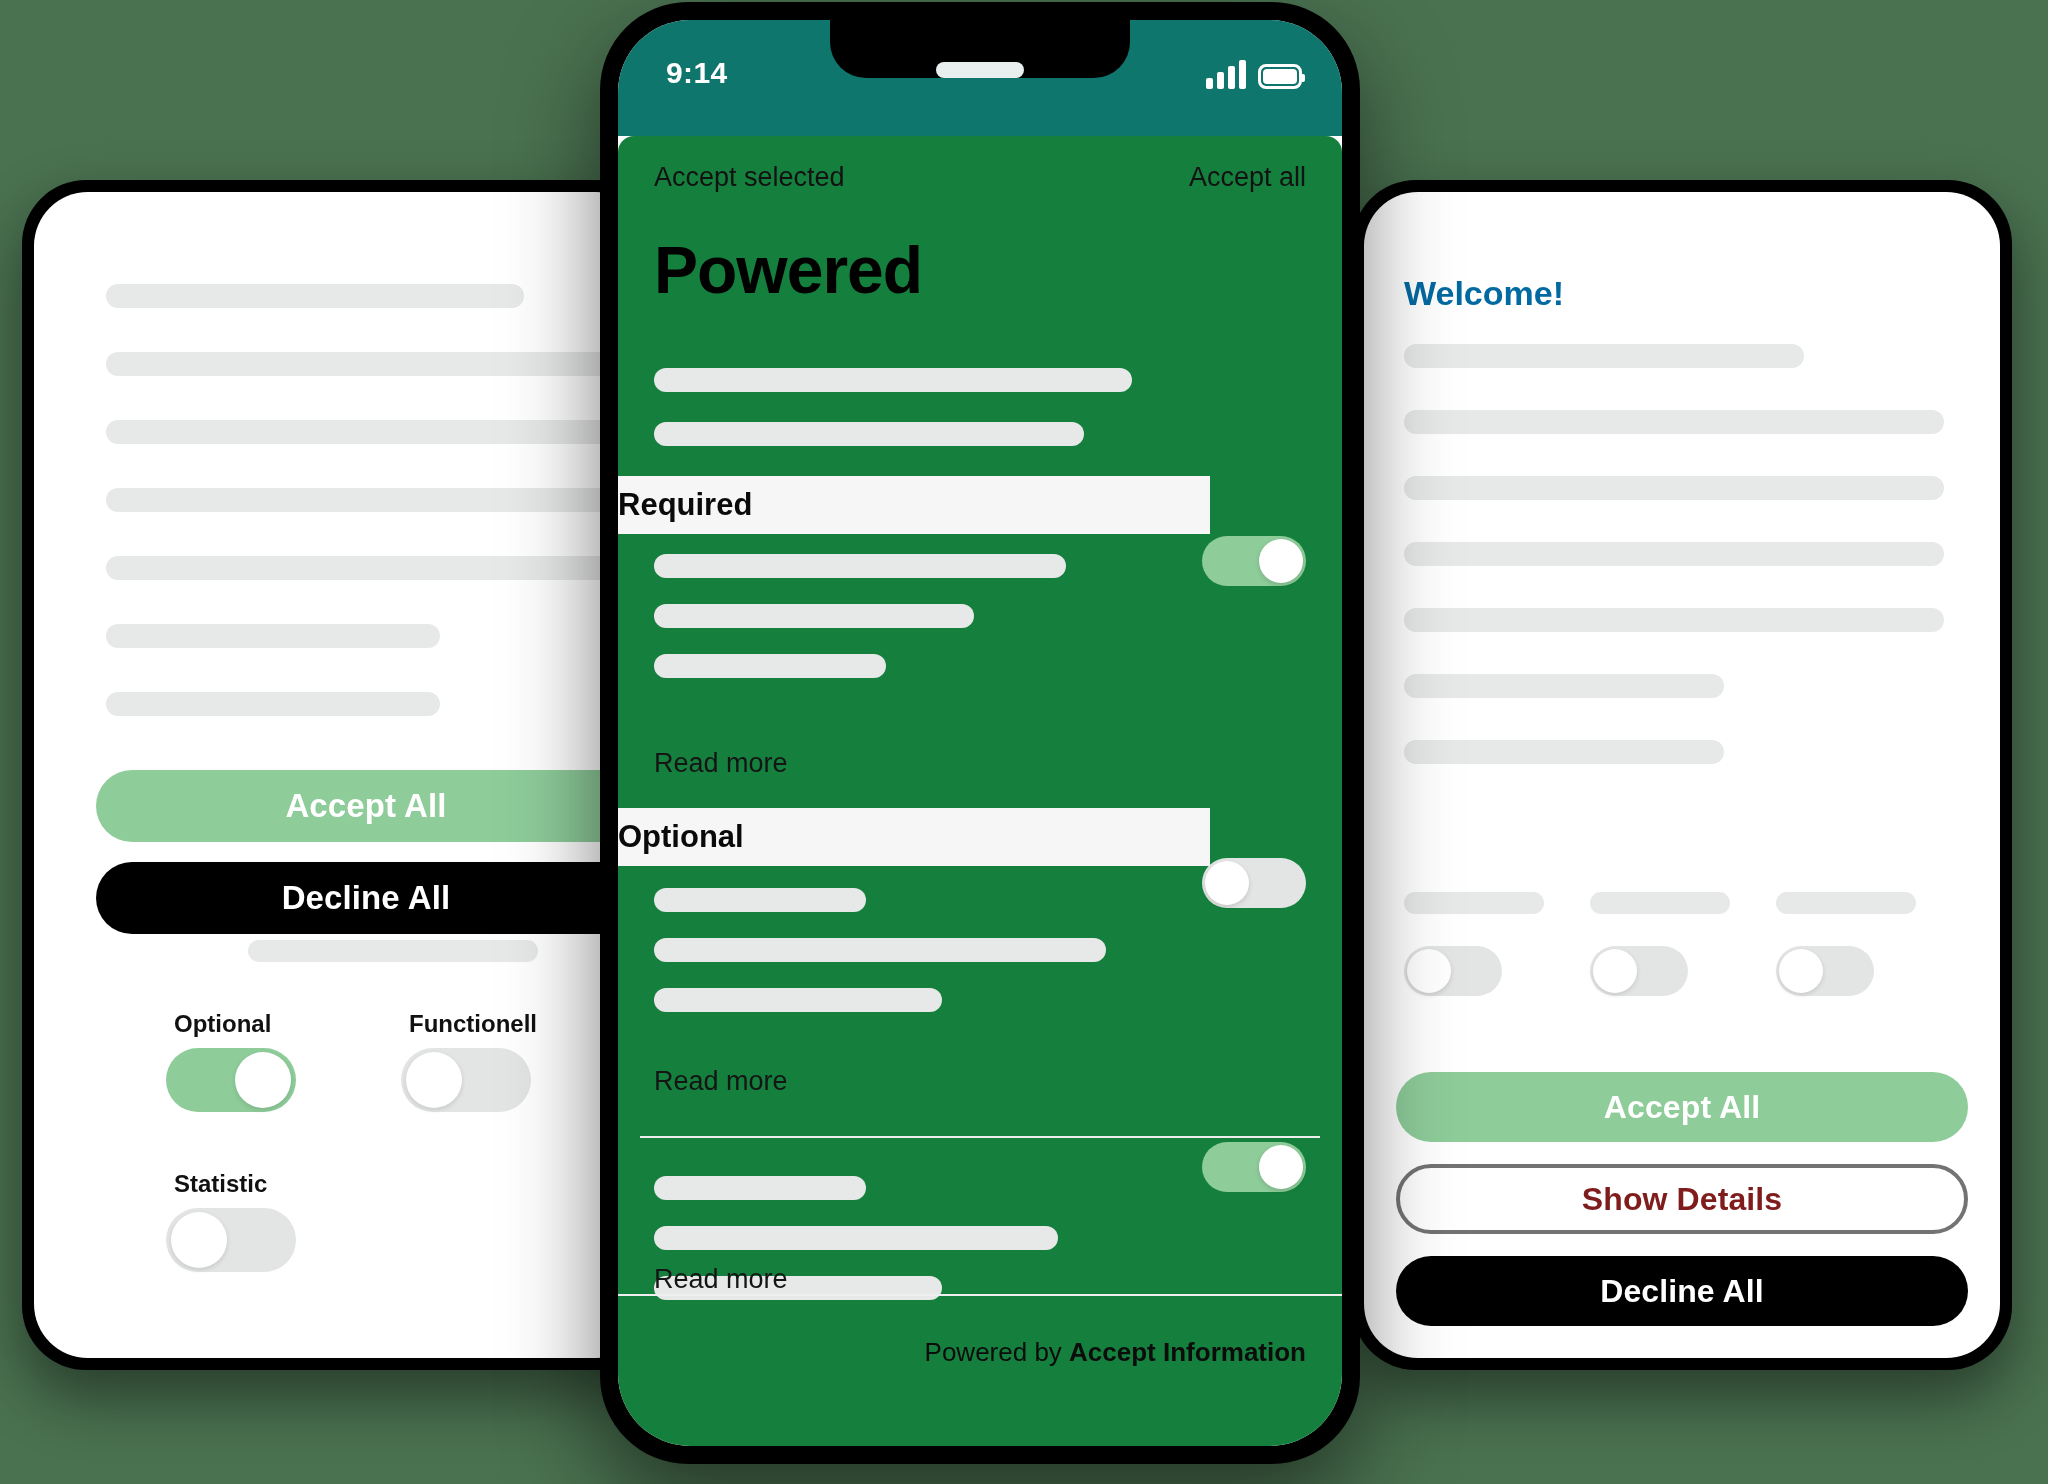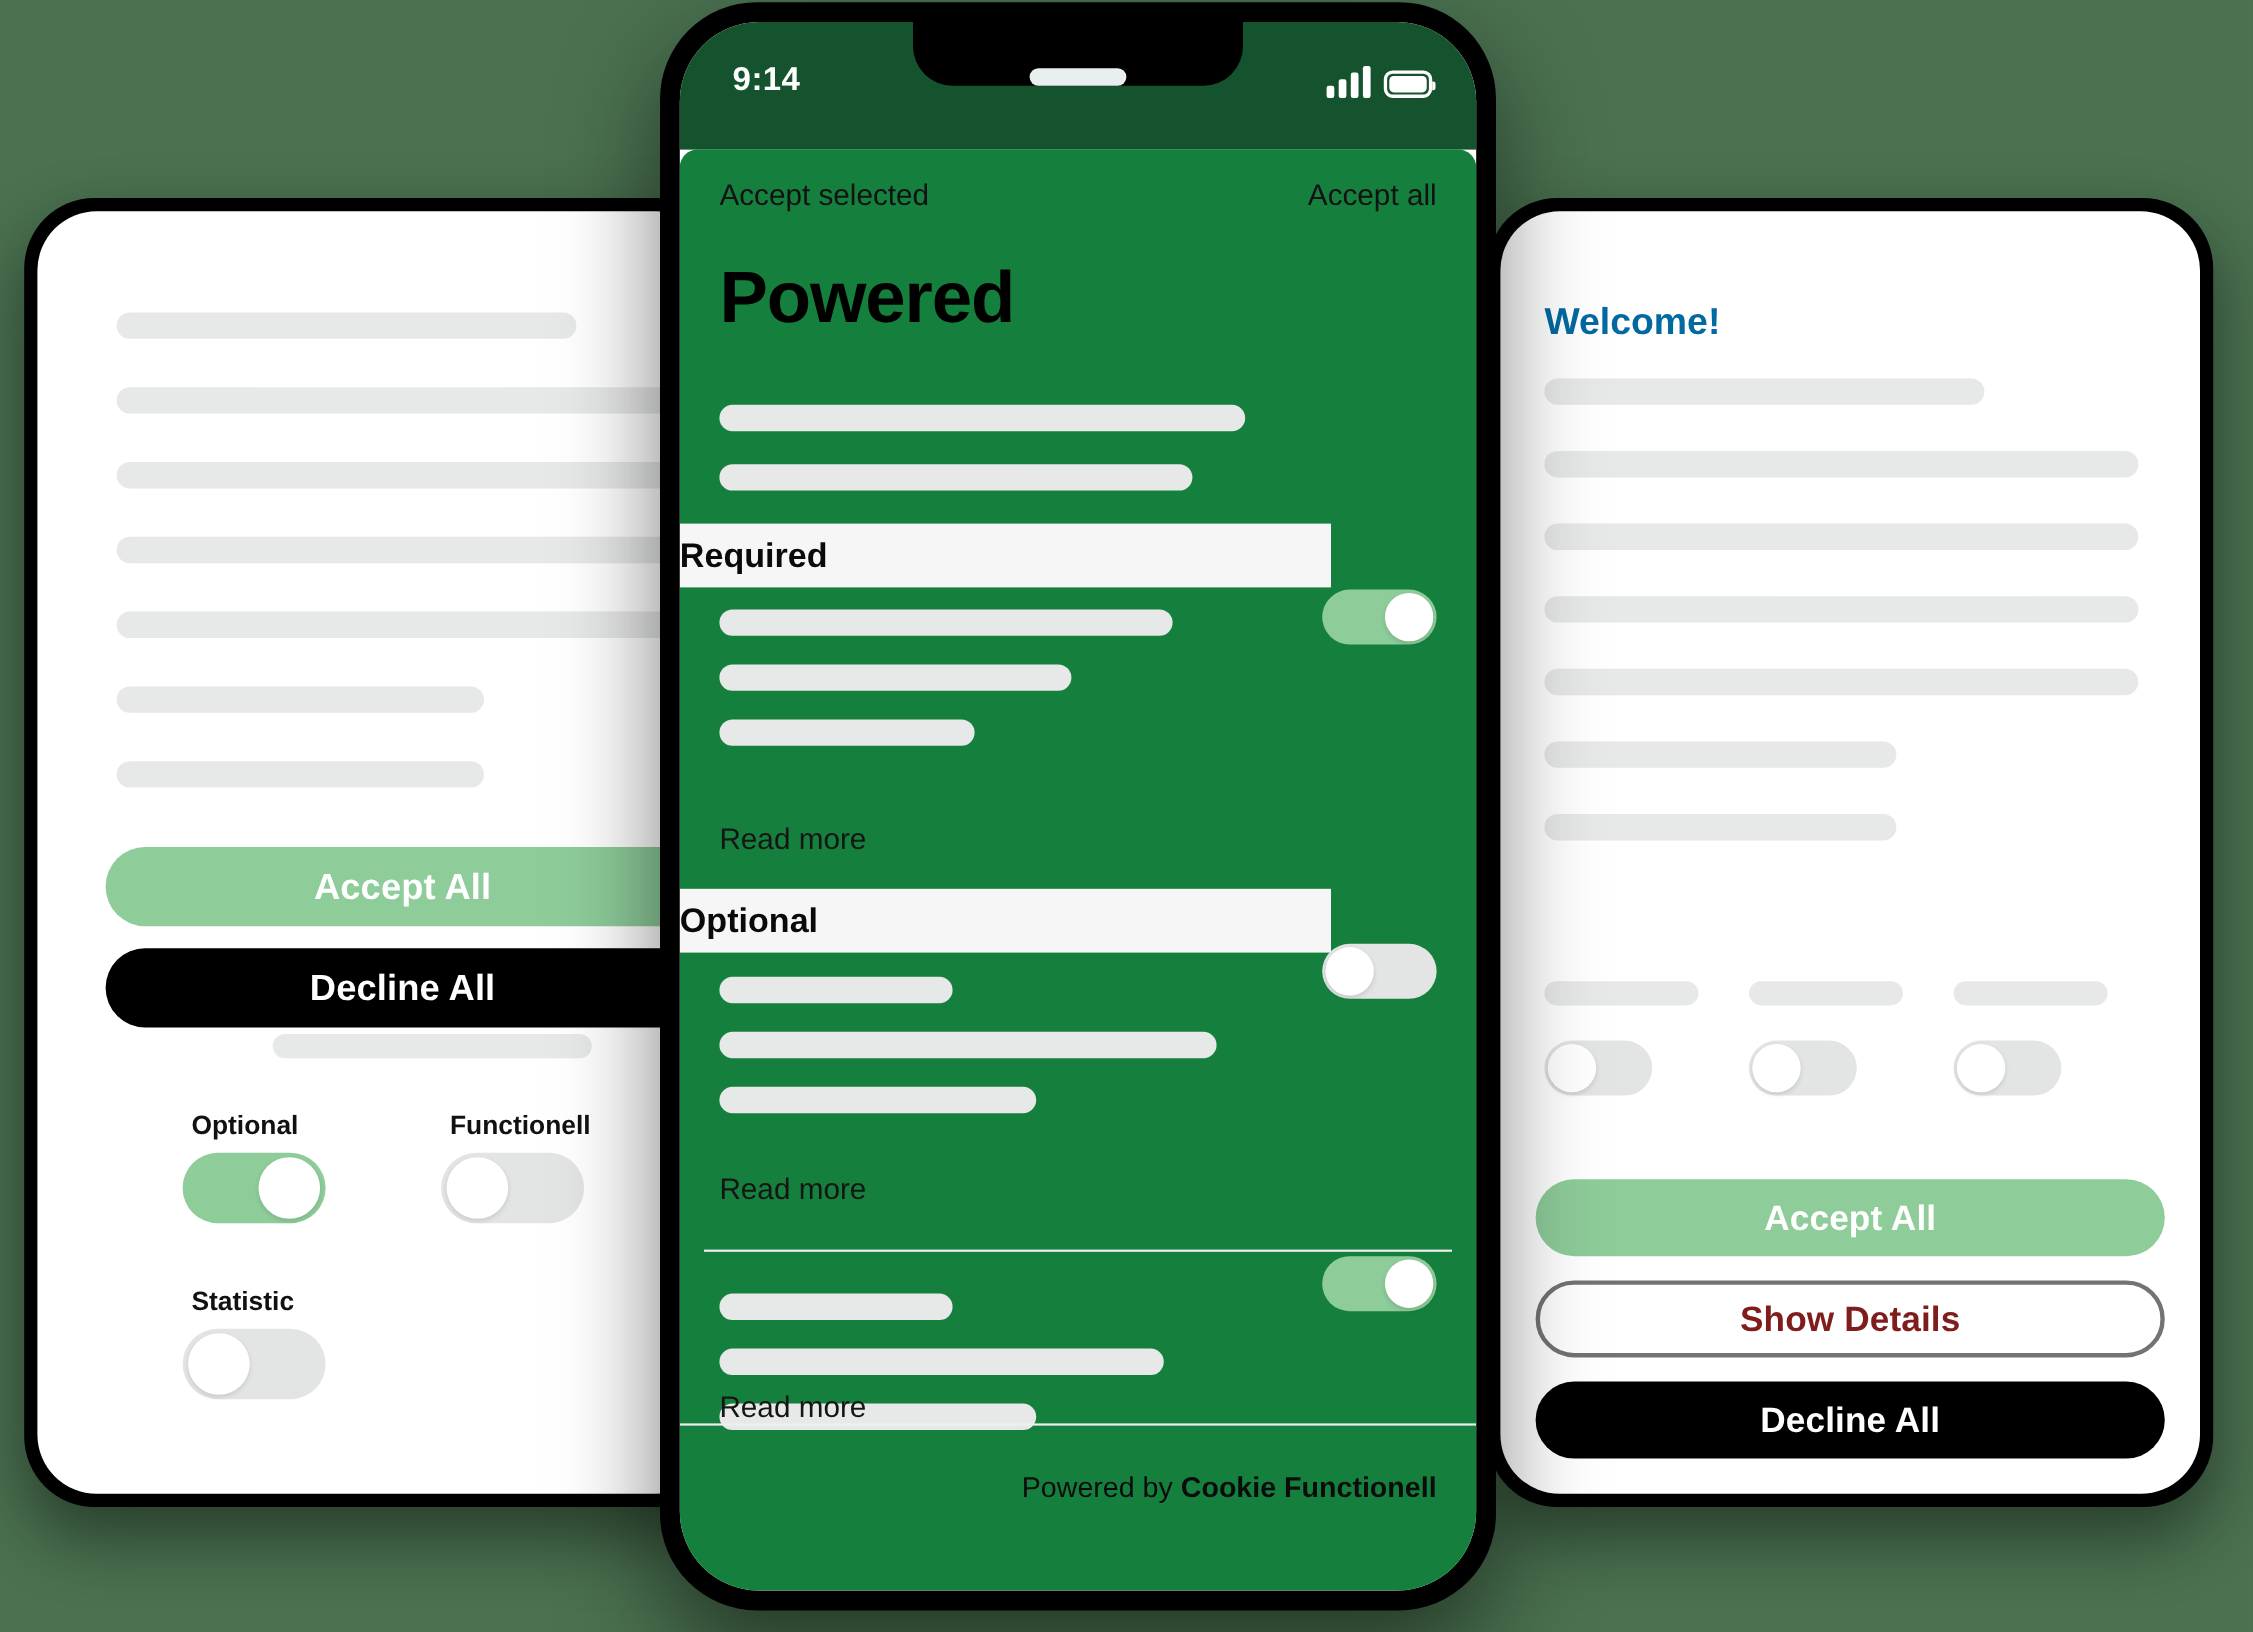--- a/index.html
+++ b/index.html
@@ -204,21 +204,21 @@
     width: 724px; height: 1426px;
     border-radius: 72px;
     background: #FFFFFF;
     overflow: hidden;
   }
   
   #center-statusbar {
     position: absolute;
     left: 0; top: 0;
     width: 724px; height: 116px;
-    background: #14532d;
+    background: #0f766e;
     text-align: center;
   }
   #center-notch {
     position: absolute;
     left: 50%;
     transform: translateX(-50%);
     top: -30px;
     width: 300px;
     height: 88px;
     background: #000000;
@@ -545,20 +545,20 @@
           <div class="bar" style="width:212px"></div>
           <div class="bar" style="width:404px"></div>
           <div class="bar" style="width:288px"></div>
         </div>
 
         <div class="readmore" style="top:1128px">Read more</div>
 
         <div id="center-footer-divider"></div>
 
         <div id="center-footer">
-          <span>Powered by </span><b>Cookie Functionell</b>
+          <span>Powered by </span><b>Accept Information</b>
         </div>
 
       </div>
     </div>
   </div>
 
 </div>
 
 </body></html>

